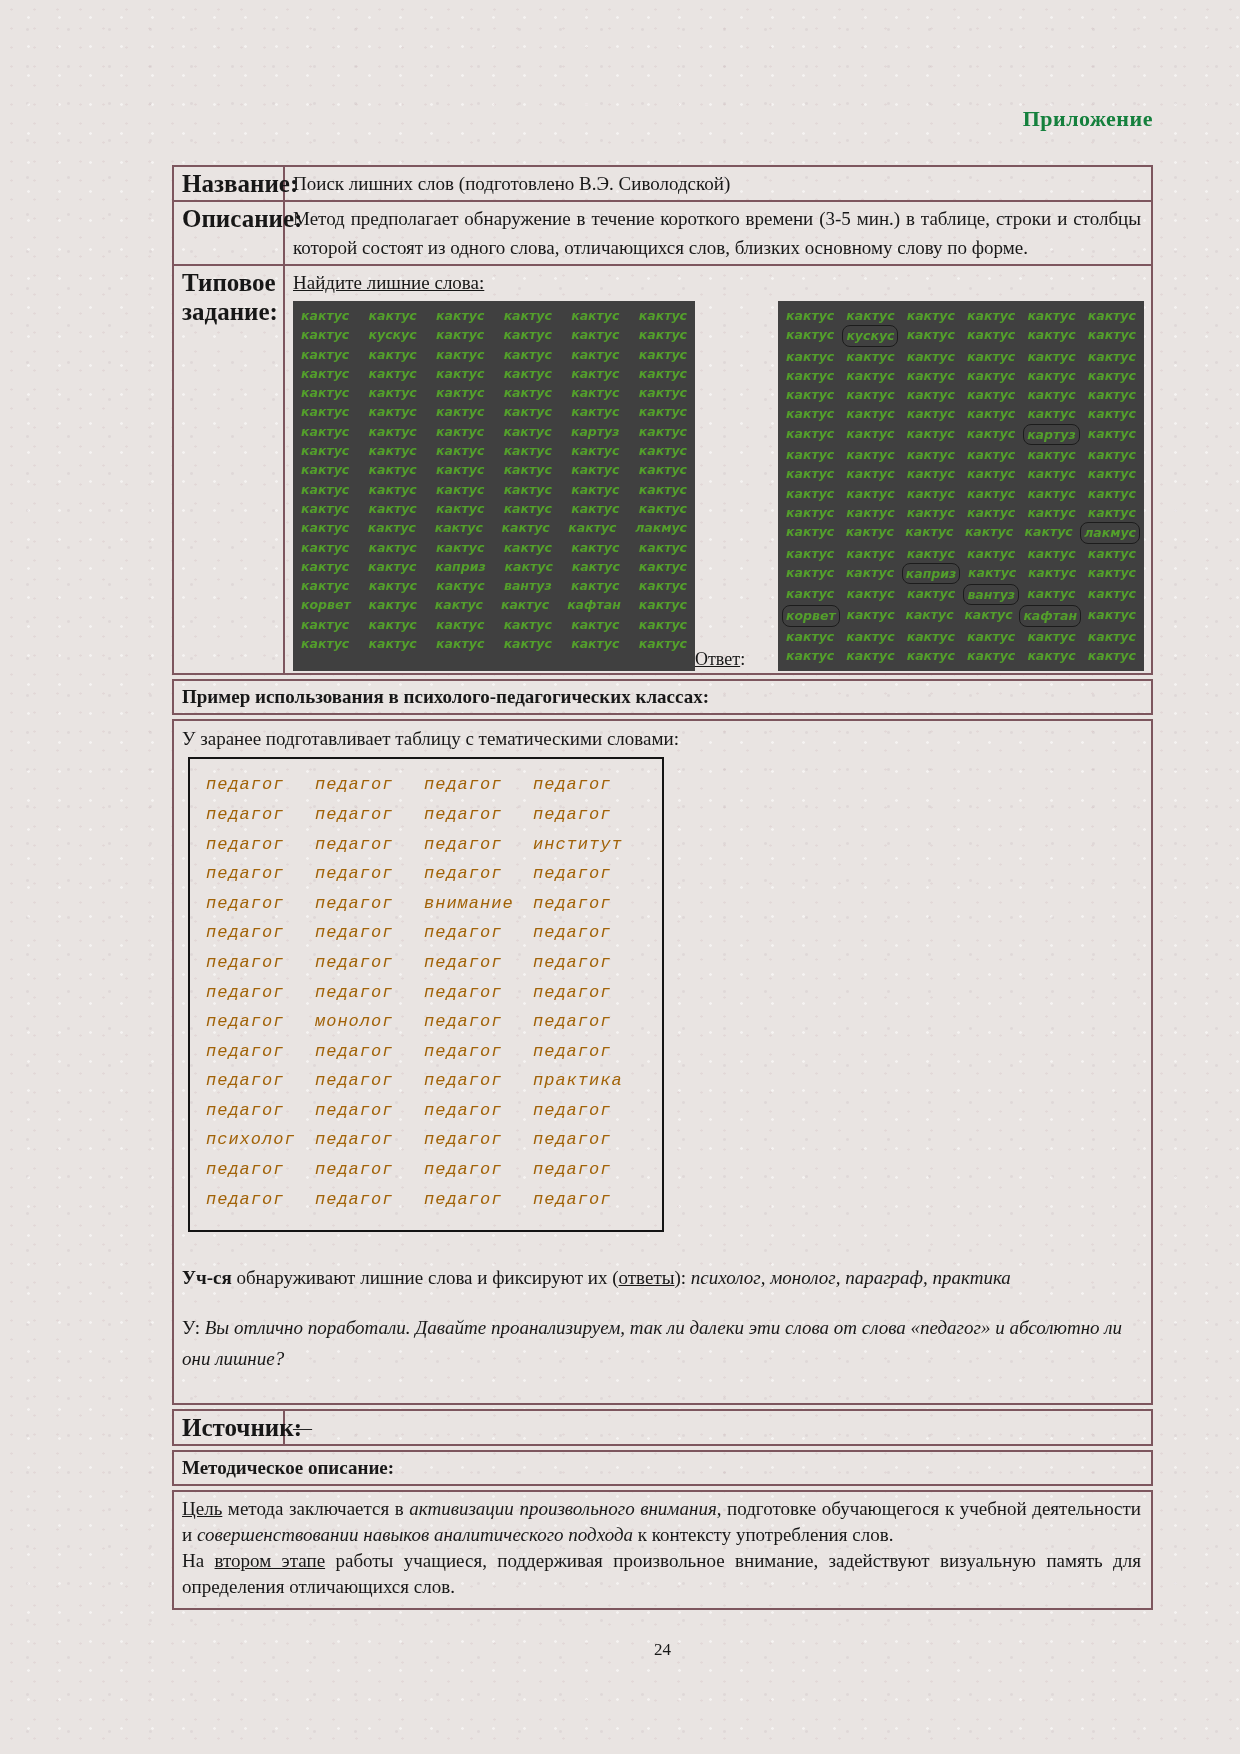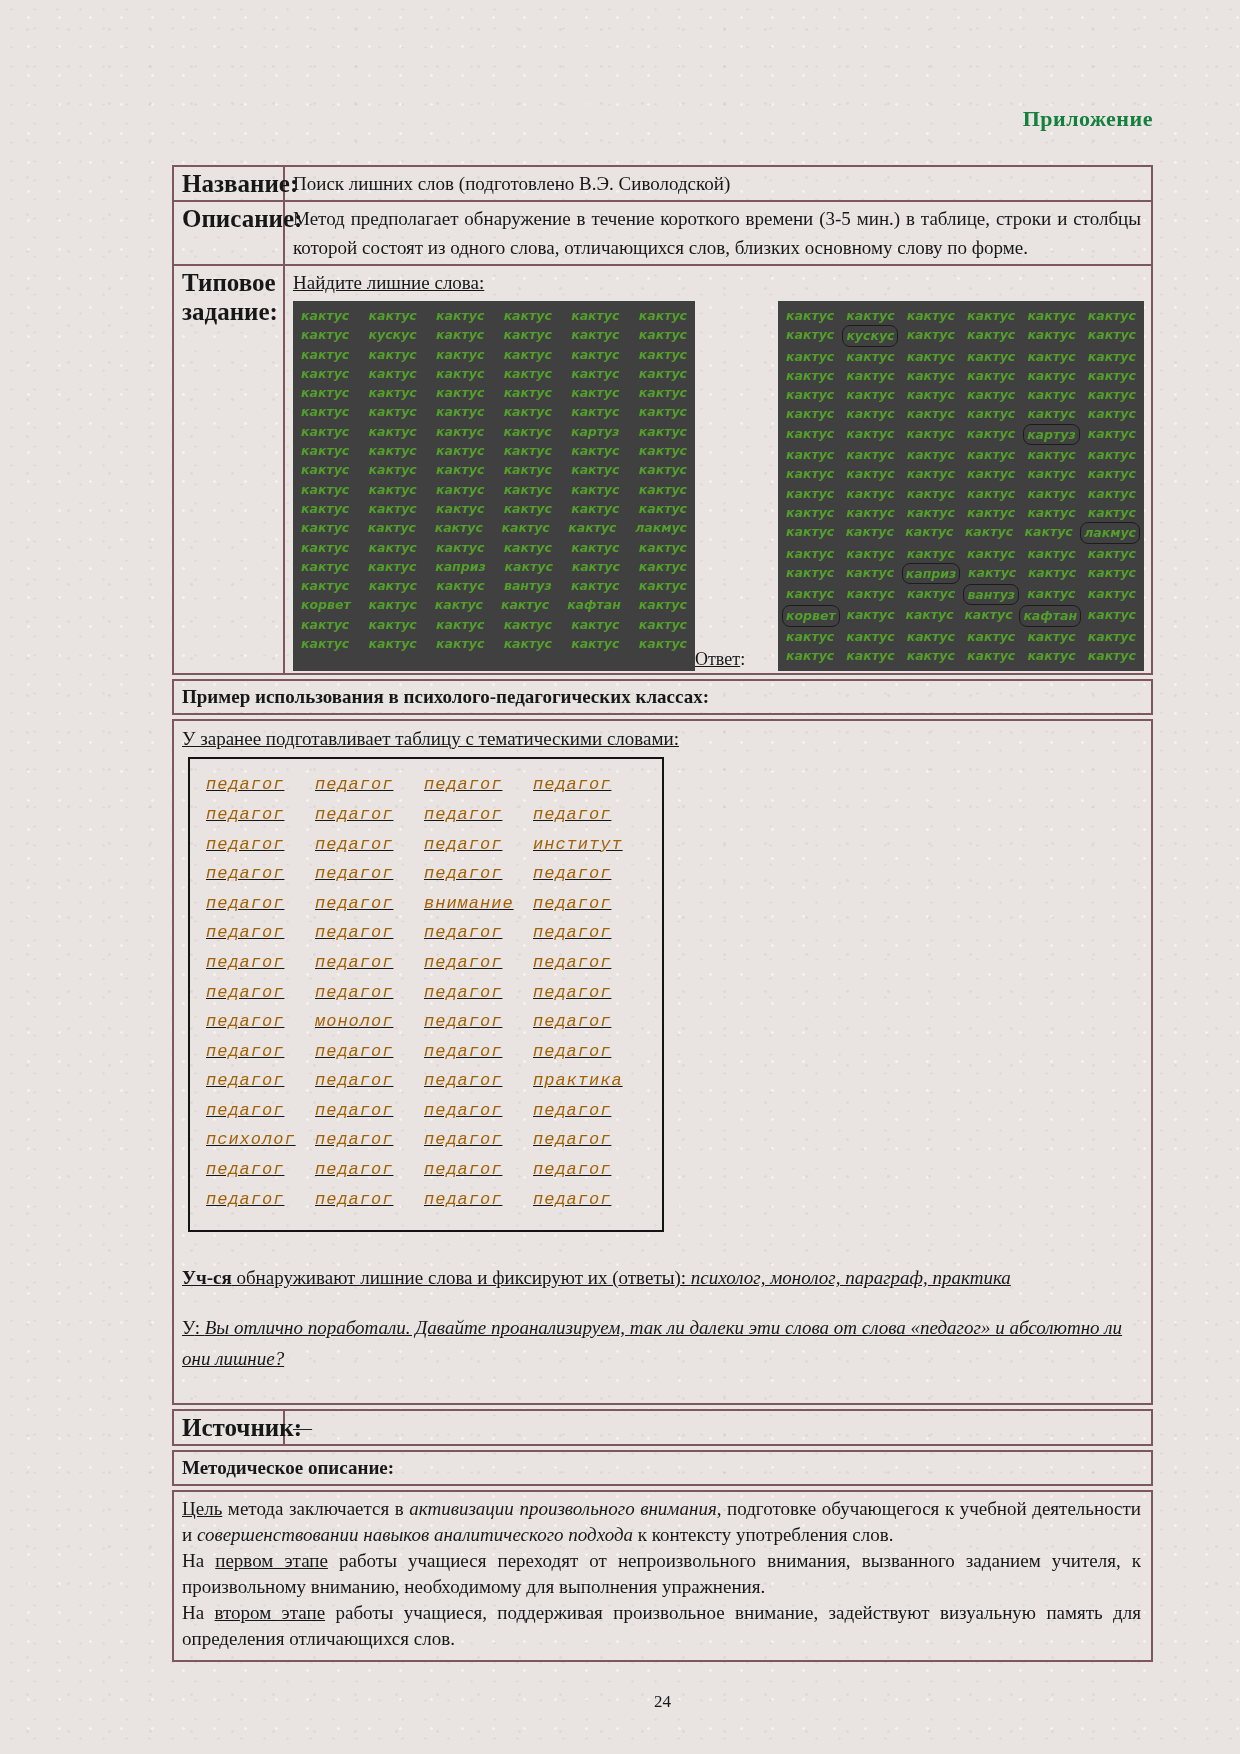--- a/index.html
+++ b/index.html
@@ -41,21 +41,21 @@
   .wordgrid.right{width:366px;}
   .answer-spacer{width:83px;flex:0 0 83px;display:flex;align-items:flex-end;}
   .answer{font-size:18px;line-height:22px;white-space:nowrap;padding-bottom:1px;}
   .wg-row{display:flex;justify-content:space-between;line-height:19.3px;white-space:nowrap;}
   .wg-word{
     font-family:"DejaVu Sans",sans-serif;font-style:italic;font-weight:bold;
     font-size:12.5px;color:#539f2b;
   }
   .wg-word.boxed{border:1.5px solid #1c1c1c;border-radius:8px;padding:0 3px;margin:0 -4px;}
   .example-header,.method-header{font-weight:bold;font-size:19px;line-height:26px;padding:3px 8px;}
-  .big-cell{padding:3px 10px 10px 8px;font-size:19px;text-decoration:underline;}
+  .big-cell{padding:3px 10px 10px 8px;font-size:19px;}
   .intro-line{font-size:19px;line-height:30px;}
   .word-table{
     width:476px;border:2px solid #141414;box-sizing:border-box;
     margin:3px 0 0 6px;padding:11px 6px 16px 16px;
   }
   .wt-row{display:flex;line-height:29.6px;}
   .wt-cell{
     width:109px;flex:0 0 109px;
     font-family:"Liberation Mono","DejaVu Sans Mono",monospace;
     font-style:italic;font-size:17px;letter-spacing:1px;color:#a16207;
@@ -498,20 +498,19 @@
     </div>
   </div>
 
   <div class="section">
     <div class="method-header">Методическое описание:</div>
   </div>
 
   <div class="section">
     <div class="method-cell">
       <div class="para justify"><span class="u">Цель</span><span> метода заключается в </span><span class="i">активизации произвольного внимания</span><span>, подготовке обучающегося к учебной деятельности и </span><span class="i">совершенствовании навыков аналитического подхода</span><span> к контексту употребления слов.</span></div>
-      <div class="para justify"><span>На </span><span class="u">первом этапе</span><span> работы учащиеся переходят от непроизвольного внимания, вызванного заданием учителя, к произвольному вниманию, необходимому для выполнения упражнения.</span></div>
       <div class="para justify"><span>На </span><span class="u">втором этапе</span><span> работы учащиеся, поддерживая произвольное внимание, задействуют визуальную память для определения отличающихся слов.</span></div>
     </div>
   </div>
 
   <div class="page-footer">24</div>
 
 </div>
 
 </body></html>

